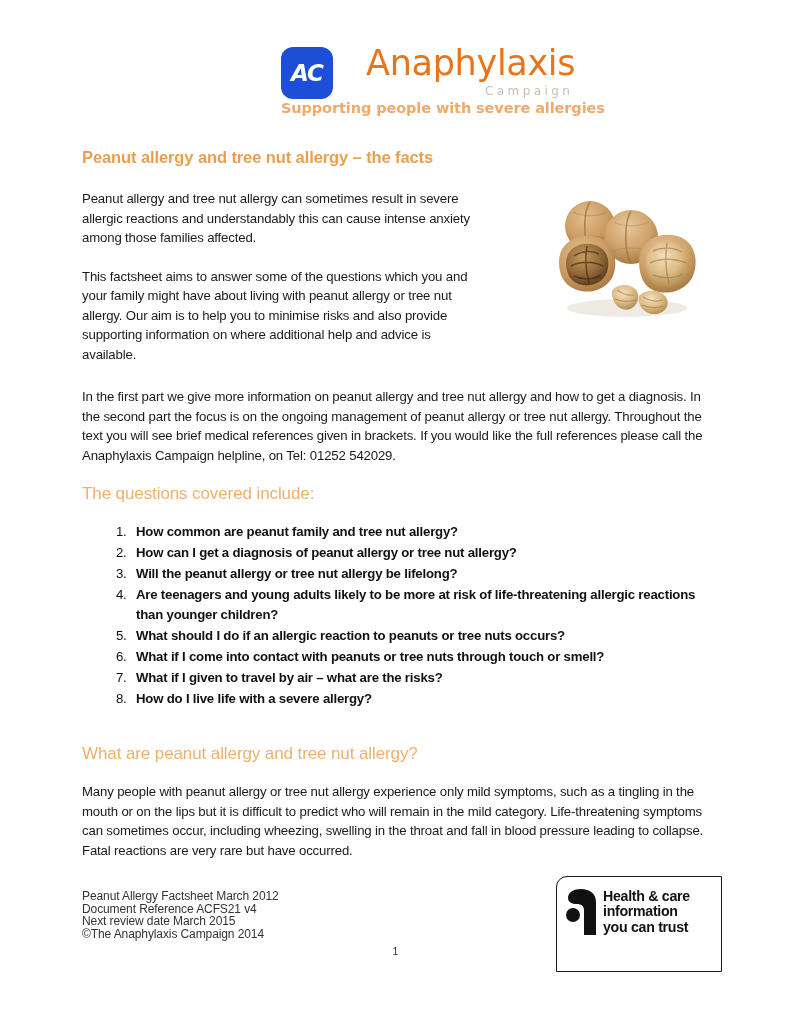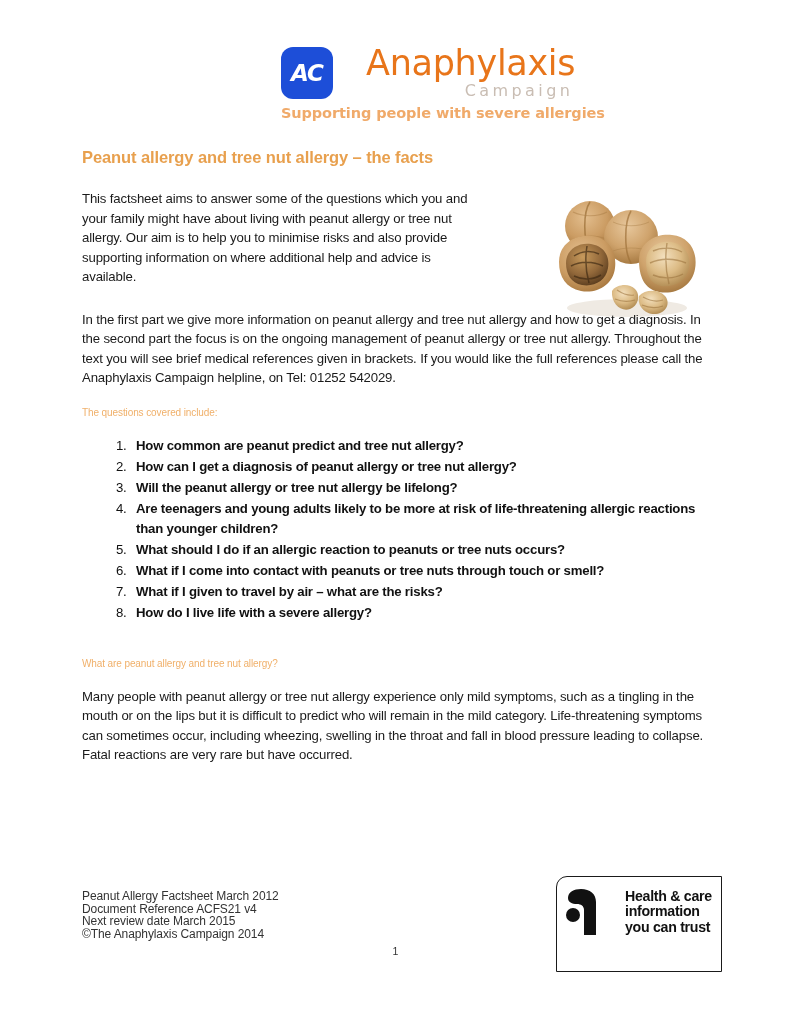--- a/index.html
+++ b/index.html
@@ -65,29 +65,28 @@
     font-size: 35px;
     line-height: 38px;
     font-weight: normal;
     letter-spacing: -0.3px;
     font-family: "DejaVu Sans", sans-serif;
     white-space: nowrap;
     margin-left: 22px;
   }
   .logo-sub {
     color: #C9BDB3;
-    font-size: 16px;
+    font-size: 12px;
     letter-spacing: 3.4px;
     line-height: 18px;
     text-align: right;
     padding-right: 2px;
     font-family: "DejaVu Sans", sans-serif;
   }
   .logo-tagline {
-    margin-top: 5px;
     color: #F0AA6A;
     font-size: 14.5px;
     font-weight: bold;
     letter-spacing: -0.1px;
     text-align: right;
     font-family: "DejaVu Sans", sans-serif;
     white-space: nowrap;
   }
 
   
@@ -100,21 +99,21 @@
   h1.doc-title {
     margin: 0 0 22px 0;
     font-size: 16.5px;
     font-weight: bold;
     color: #E8A04E;
     letter-spacing: -0.1px;
     font-family: Liberation Sans, sans-serif;
   }
   h2.section-head {
     margin: 0 0 18px 0;
-    font-size: 10px;
+    font-size: 17px;
     font-weight: normal;
     color: #F0B06A;
     letter-spacing: -0.1px;
     font-family: "Liberation Sans", sans-serif;
   }
   p.para {
     margin: 0 0 19px 0;
     font-size: 13.2px;
     line-height: 19.5px;
     color: #1a1a1a;
@@ -203,21 +202,20 @@
     flex: none;
     margin-right: 4px;
   }
   .hcit-words {
     color: #111111;
     font-size: 14.2px;
     line-height: 15.4px;
     font-weight: bold;
     letter-spacing: -0.3px;
     font-family: "Liberation Sans", sans-serif;
-    margin-left: 22px;
   }
   .hcit-bottom {
     display: flex;
     height: 25px;
     border-top: 1.5px solid #1a1a1a;
     box-sizing: border-box;
     margin-top: 28px;
   }
   .hcit-std {
     flex: 1 1 auto;
@@ -323,30 +321,31 @@
     <path d="M69 101 C74 94 86 93 92 99 C98 105 95 116 87 119 C78 122 68 114 69 101 Z" fill="url(#kernel)"></path>
     <path d="M74 100 C80 104 86 106 91 105 M72 109 C79 112 86 112 92 110" stroke="#9C7440" stroke-width="1.2" fill="none" opacity="0.6"></path>
     <path d="M96 106 C102 99 116 99 122 106 C128 113 123 123 113 124 C102 125 94 116 96 106 Z" fill="url(#kernel)"></path>
     <path d="M100 107 C107 111 114 112 120 110 M99 115 C106 118 114 118 120 116" stroke="#9C7440" stroke-width="1.2" fill="none" opacity="0.6"></path>
   </svg>
 
   <div class="content">
 
     <h1 class="doc-title">Peanut allergy and tree nut allergy – the facts</h1>
 
+    <p class="para narrow">Peanut allergy and tree nut allergy can sometimes result in severe allergic reactions and understandably this can cause intense anxiety among those families affected.</p>
     <p class="para narrow">This factsheet aims to answer some of the questions which you and your family might have about living with peanut allergy or tree nut allergy.  Our aim is to help you to minimise risks and also provide supporting information on where additional help and advice is available.</p>
 
     <div class="spacer-sm"></div>
 
     <p class="para wide">In the first part we give more information on peanut allergy and tree nut allergy and how to get a diagnosis. In the second part the focus is on the ongoing management of peanut allergy or tree nut allergy.  Throughout the text you will see brief medical references given in brackets.  If you would like the full references please call the Anaphylaxis Campaign helpline, on Tel: 01252 542029.</p>
 
     <h2 class="section-head">The questions covered include:</h2>
 
     <ol class="qlist">
-      <li>How common are peanut predict and tree nut allergy?</li>
+      <li>How common are peanut family and tree nut allergy?</li>
       <li>How can I get a diagnosis of peanut allergy or tree nut allergy?</li>
       <li>Will the peanut allergy or tree nut allergy be lifelong?</li>
       <li>Are teenagers and young adults likely to be more at risk of life-threatening allergic reactions than younger children?</li>
       <li>What should I do if an allergic reaction to peanuts or tree nuts occurs?</li>
       <li>What if I come into contact with peanuts or tree nuts through touch or smell?</li>
       <li>What if I given to travel by air – what are the risks?</li>
       <li>How do I live life with a severe allergy?</li>
     </ol>
 
     <div style="height:34px"></div>

